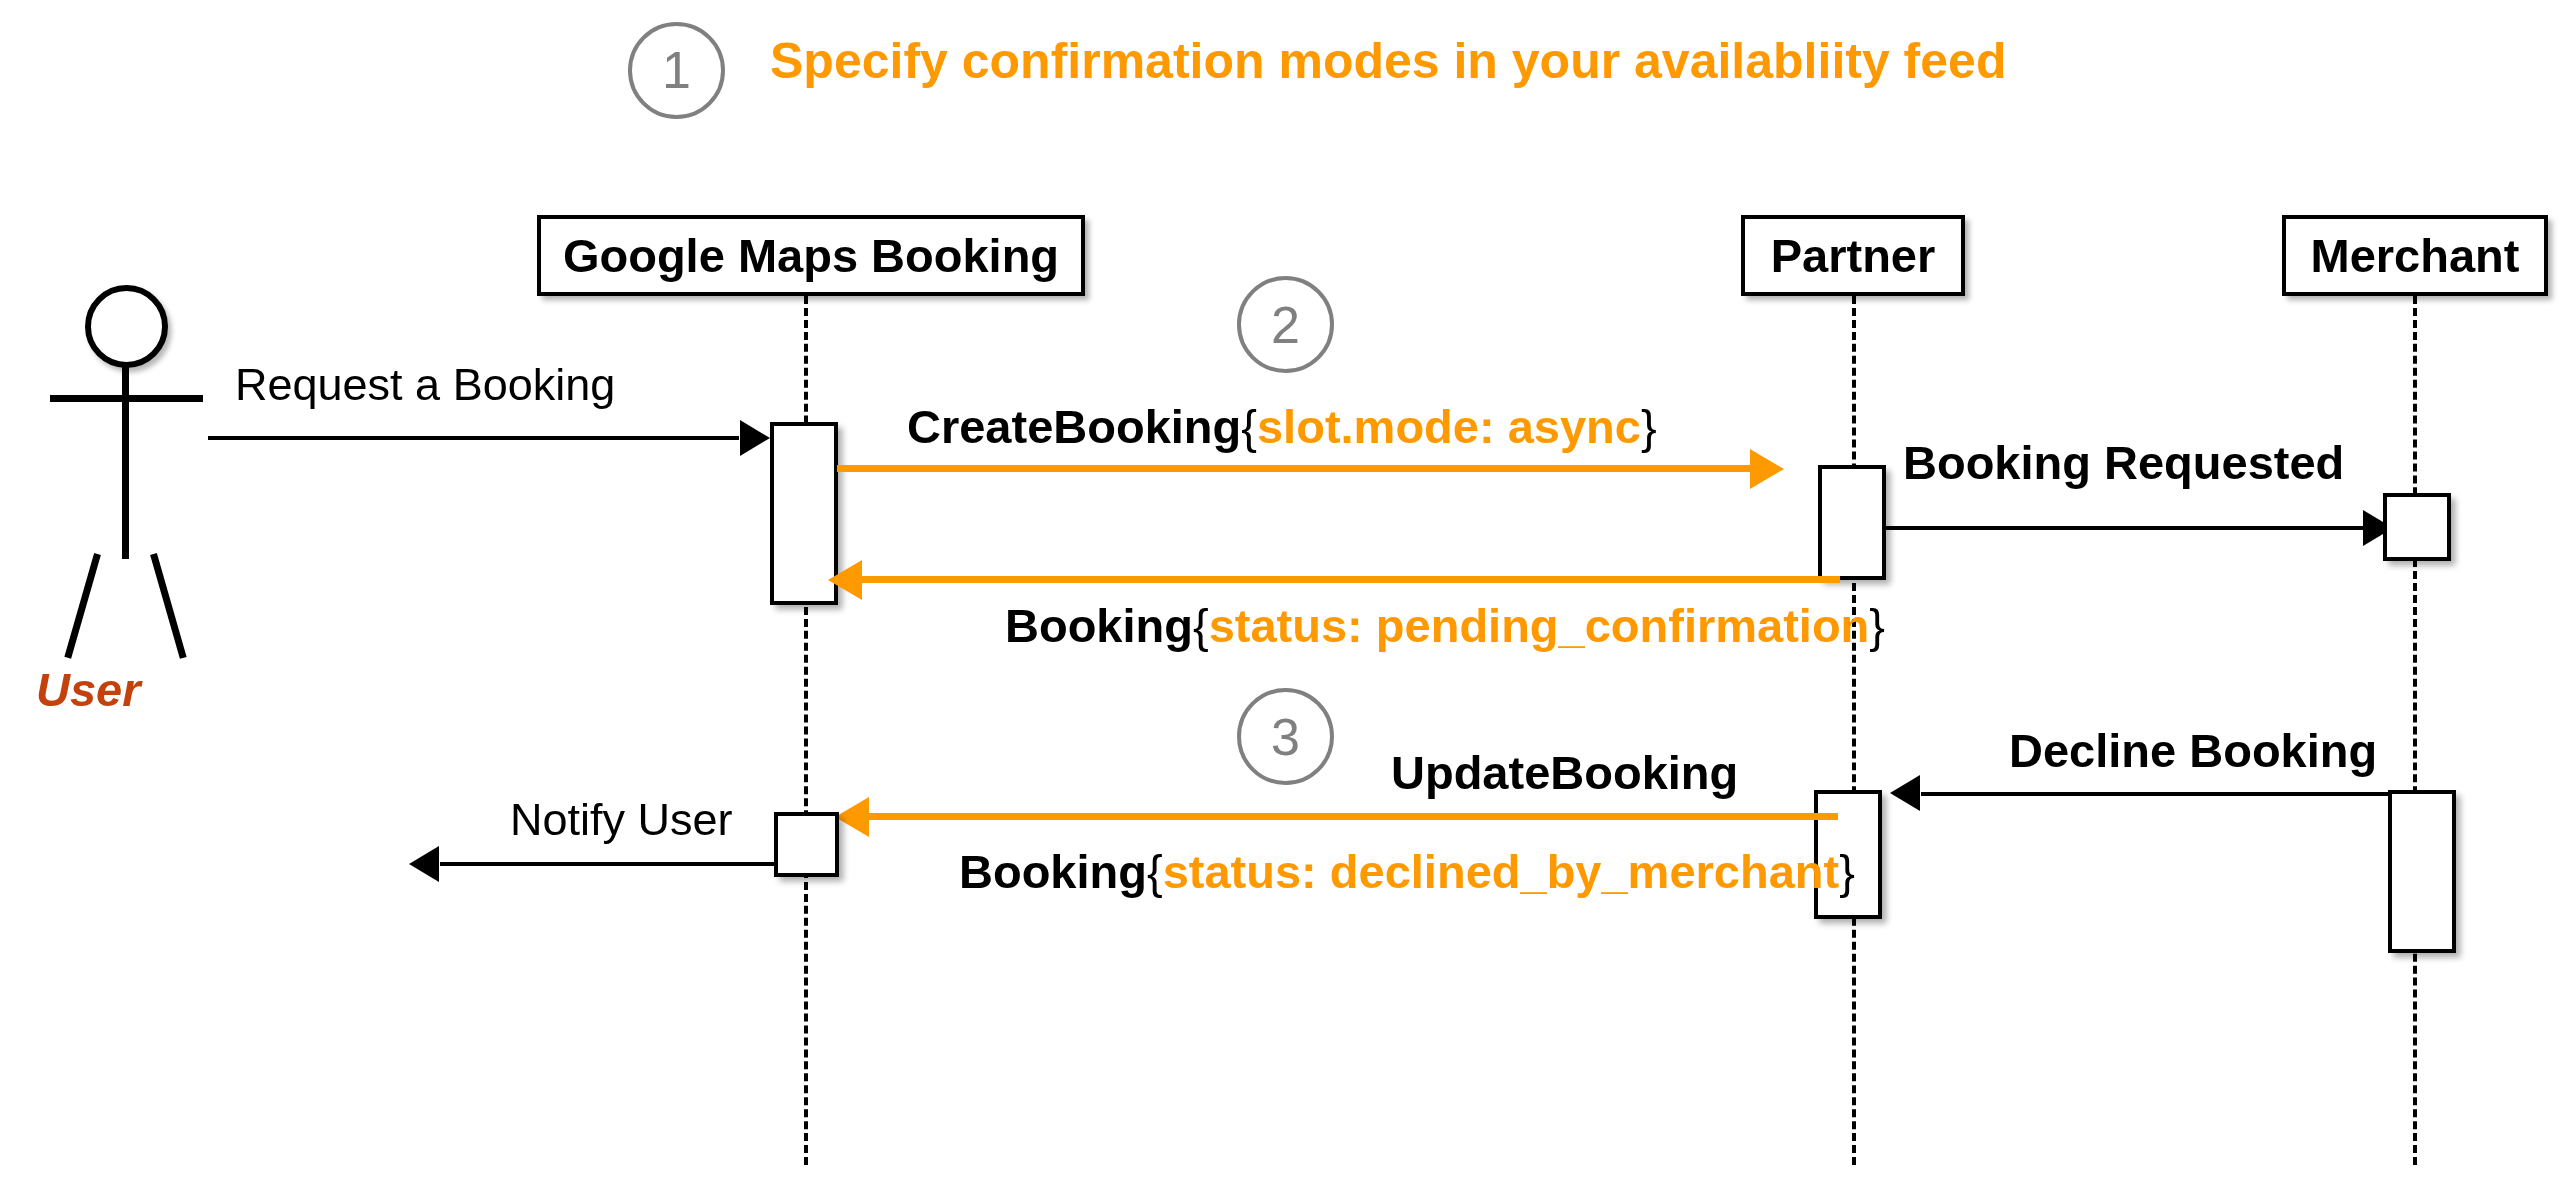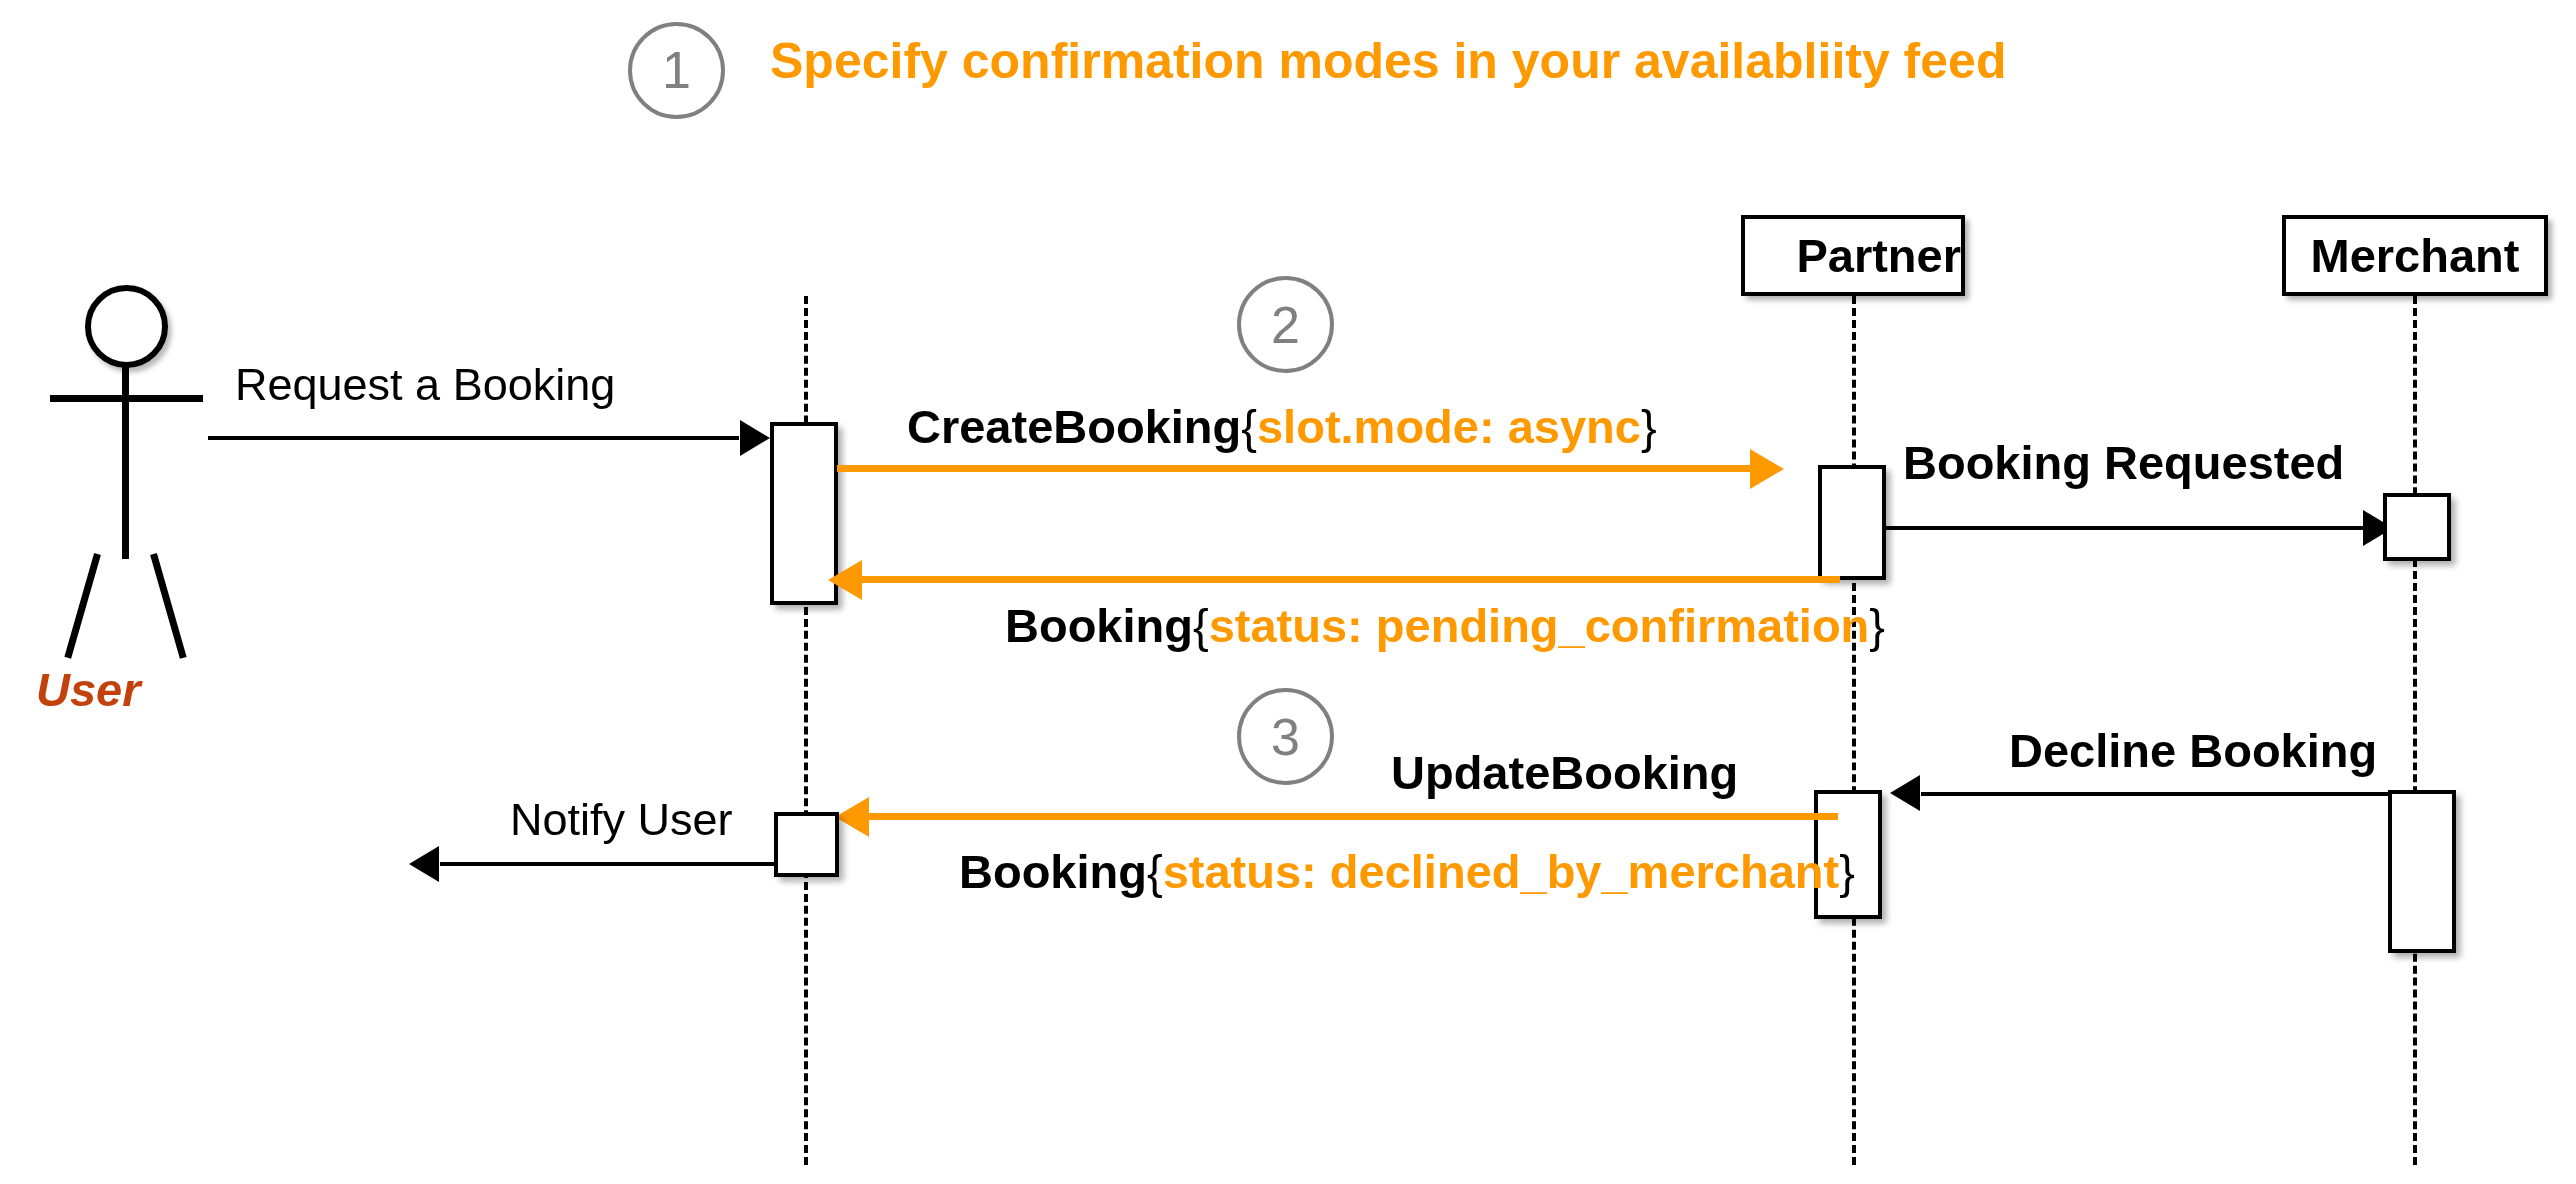--- a/index.html
+++ b/index.html
@@ -141,22 +141,25 @@
 <body>
 
 <div id="canvas">
 
   <div class="step-circle" style="left:628px; top:21.5px; width:97px; height:97px; font-size:52px;">
     <span>1</span>
   </div>
 
   <div class="title-text" style="left:770px; top:32px; font-size:50px;">Specify confirmation modes in your availabliity feed</div>
 
-
-  <div class="participant-box" style="left:1741px; top:215px; width:224px; height:81px; font-size:47px;justify-content:flex-end;">
+  <div class="participant-box" style="left:537px; top:215px; width:548px; height:81px; font-size:47px;">
+    <span>Google Maps Booking</span>
+  </div>
+
+  <div class="participant-box" style="left:1741px; top:215px; width:224px; height:81px; font-size:47px;">
     <span>Partner</span>
   </div>
 
   <div class="participant-box" style="left:2282px; top:215px; width:266px; height:81px; font-size:47px;">
     <span>Merchant</span>
   </div>
 
   <div class="lifeline" style="left:804px; top:296px; height:869px;"></div>
   <div class="lifeline" style="left:1852px; top:296px; height:869px;"></div>
   <div class="lifeline" style="left:2413px; top:296px; height:869px;"></div>

